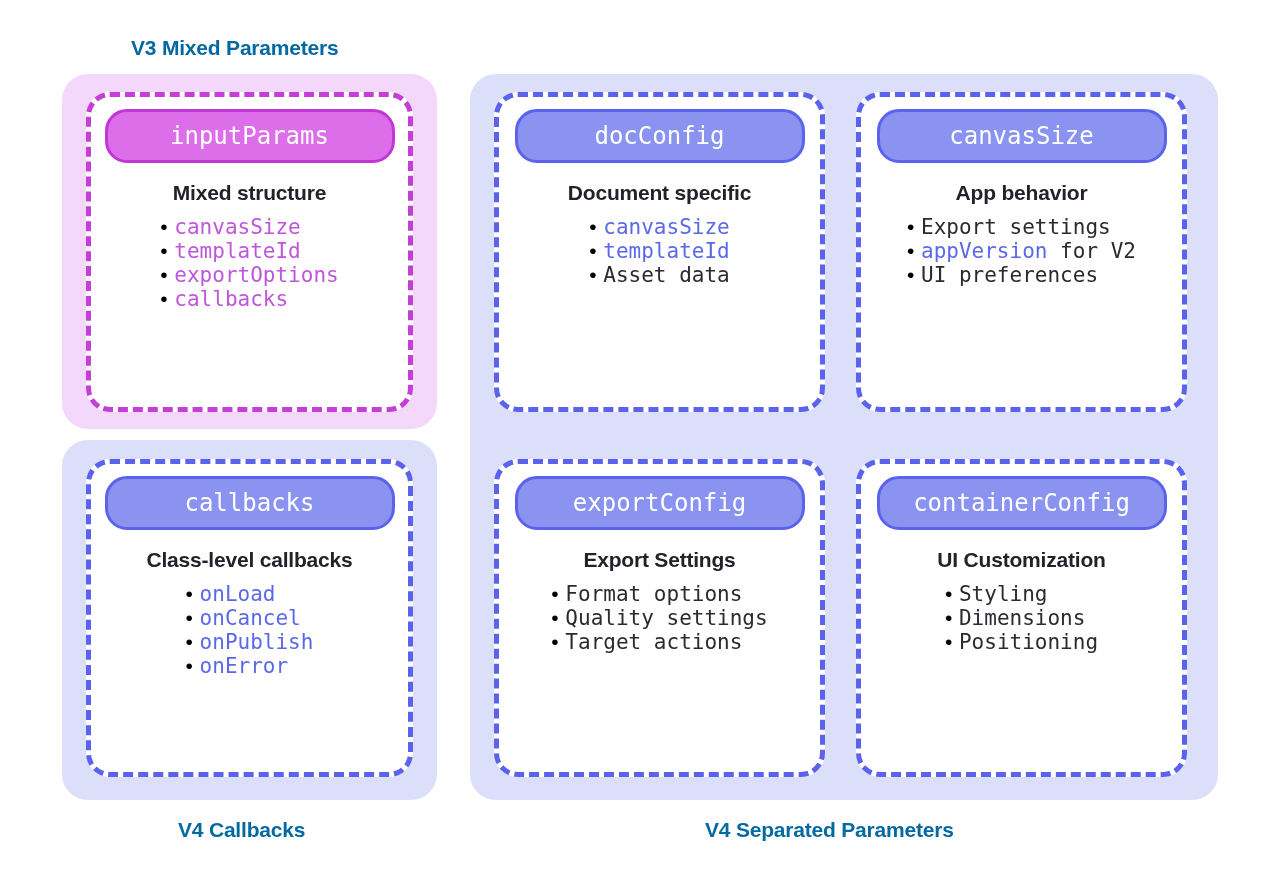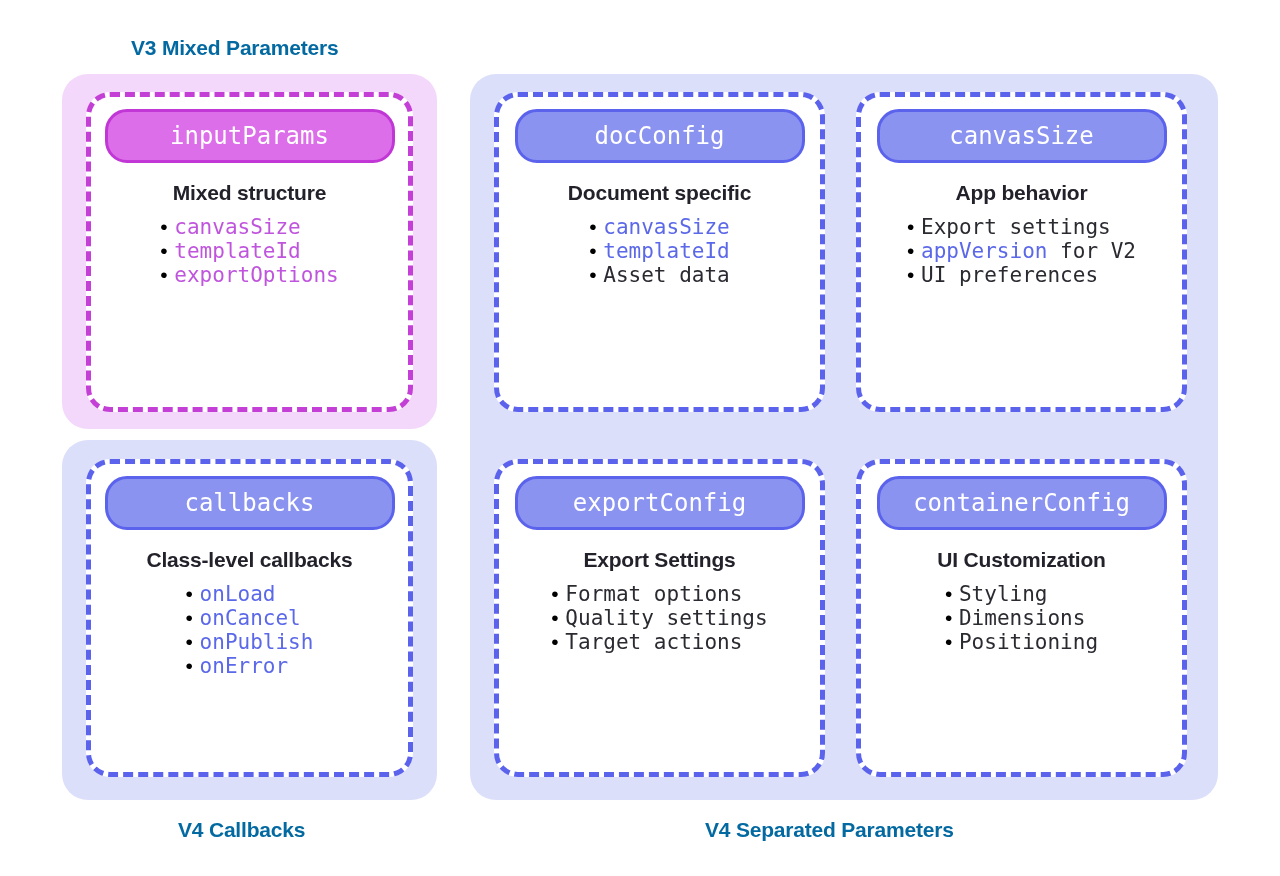--- a/index.html
+++ b/index.html
@@ -143,20 +143,21 @@
   <div class="group-panel" id="group-v4-callbacks"></div>
   <div class="group-panel" id="group-v4-separated"></div>
 
   <div class="card pink" id="card-inputparams">
     <div class="pill pink">inputParams</div>
     <div class="card-title">Mixed structure</div>
     <ul class="bullet-list">
         <li><span class="dot">•</span><span class="code-pink">canvasSize</span></li>
         <li><span class="dot">•</span><span class="code-pink">templateId</span></li>
         <li><span class="dot">•</span><span class="code-pink">exportOptions</span></li>
+        <li><span class="dot">•</span><span class="code-pink">callbacks</span></li>
       </ul>
   </div>
 
   <div class="card blue" id="card-callbacks">
     <div class="pill blue">callbacks</div>
     <div class="card-title">Class-level callbacks</div>
     <ul class="bullet-list">
         <li><span class="dot">•</span><span class="code-blue">onLoad</span></li>
         <li><span class="dot">•</span><span class="code-blue">onCancel</span></li>
         <li><span class="dot">•</span><span class="code-blue">onPublish</span></li>

